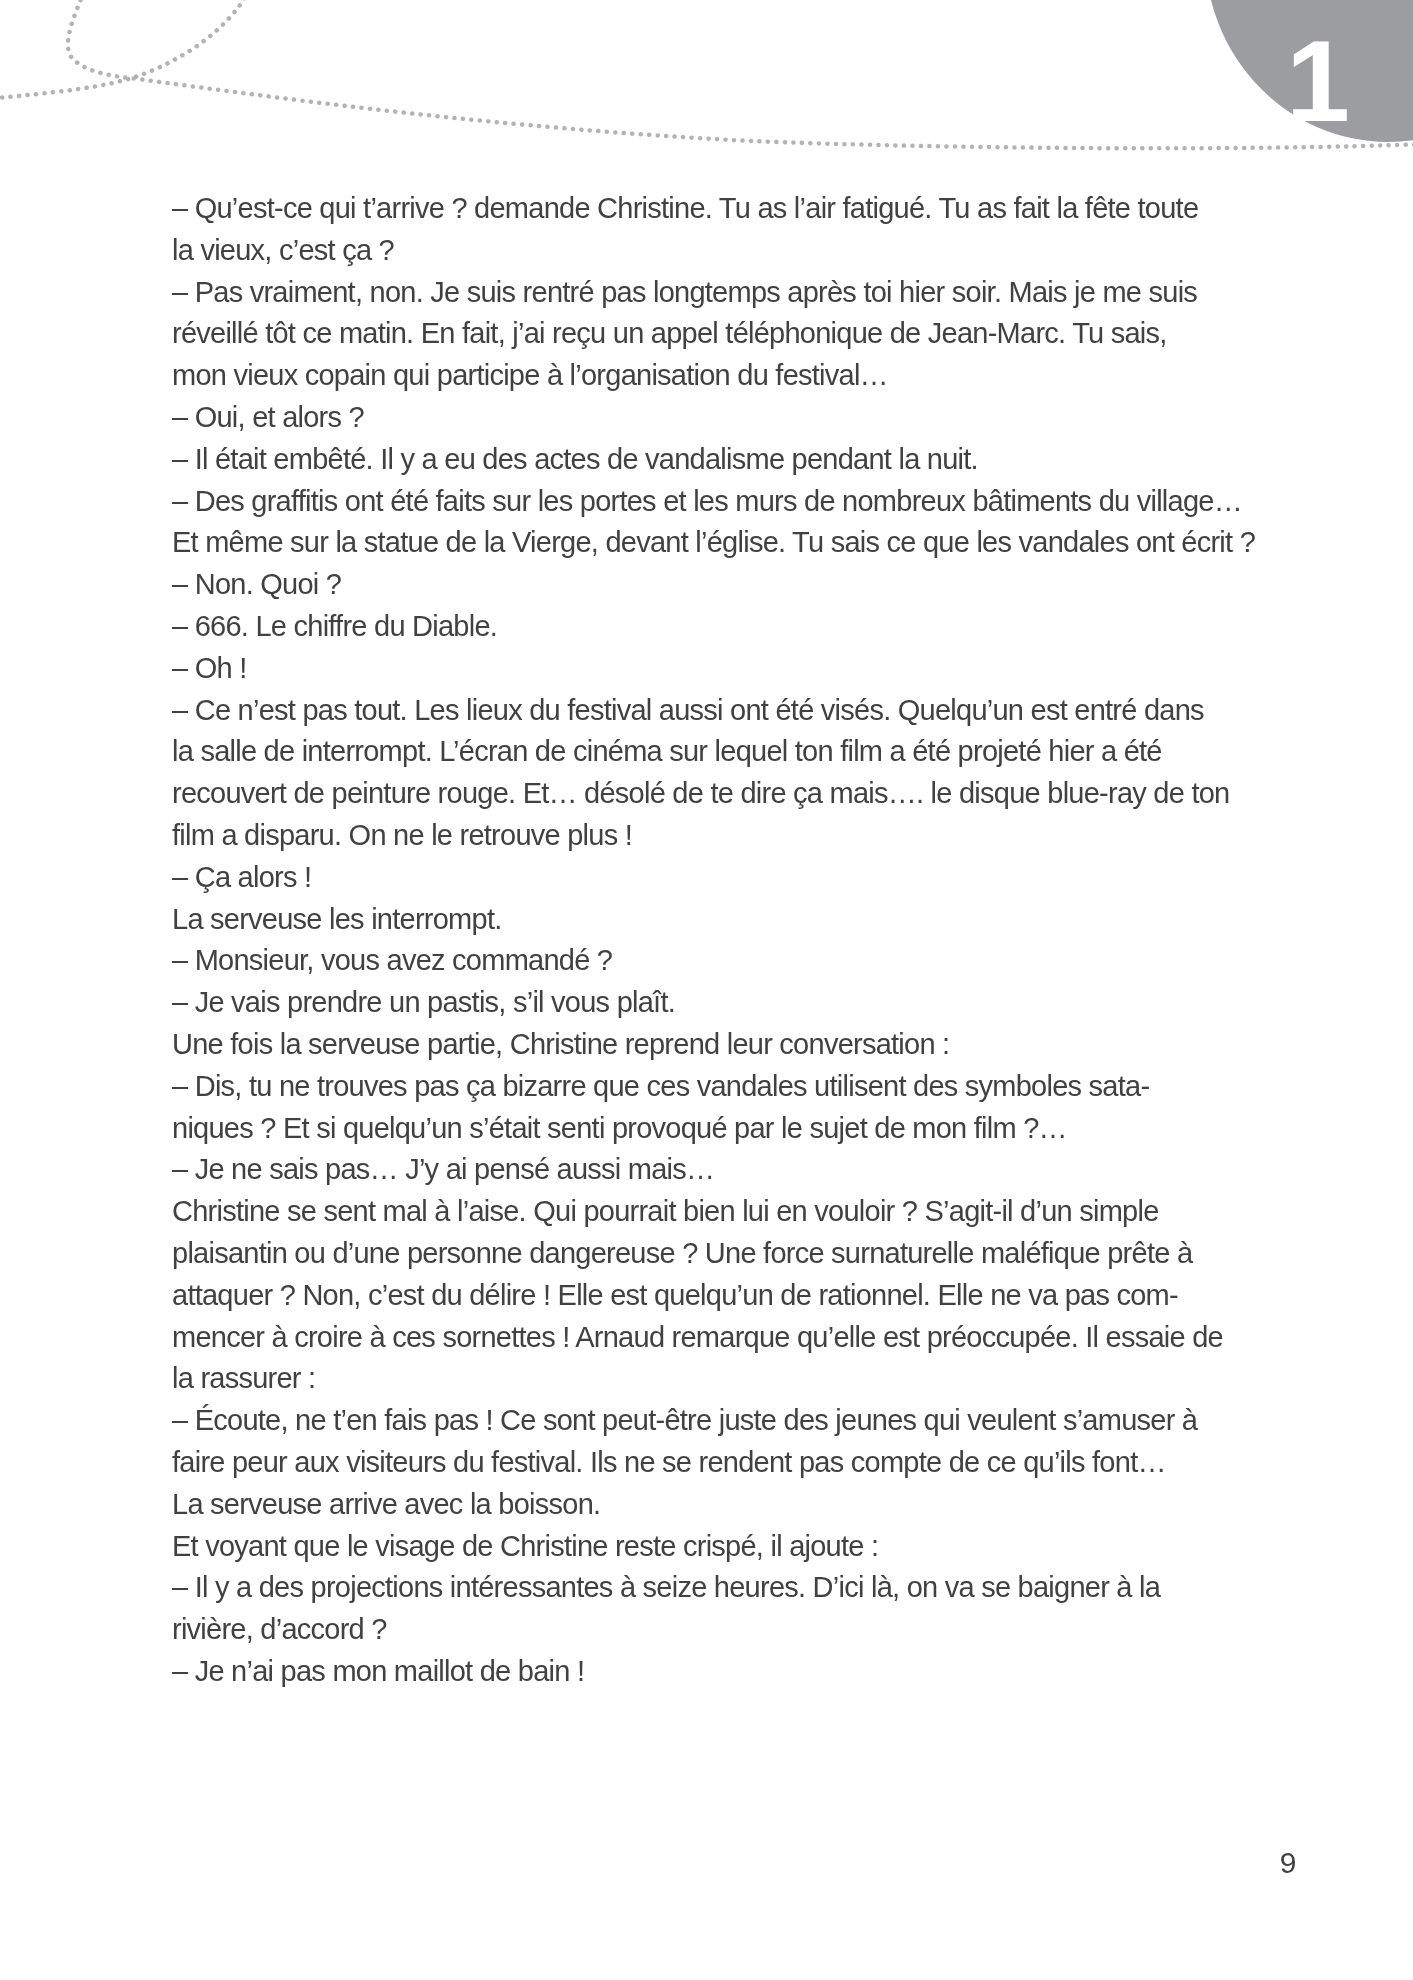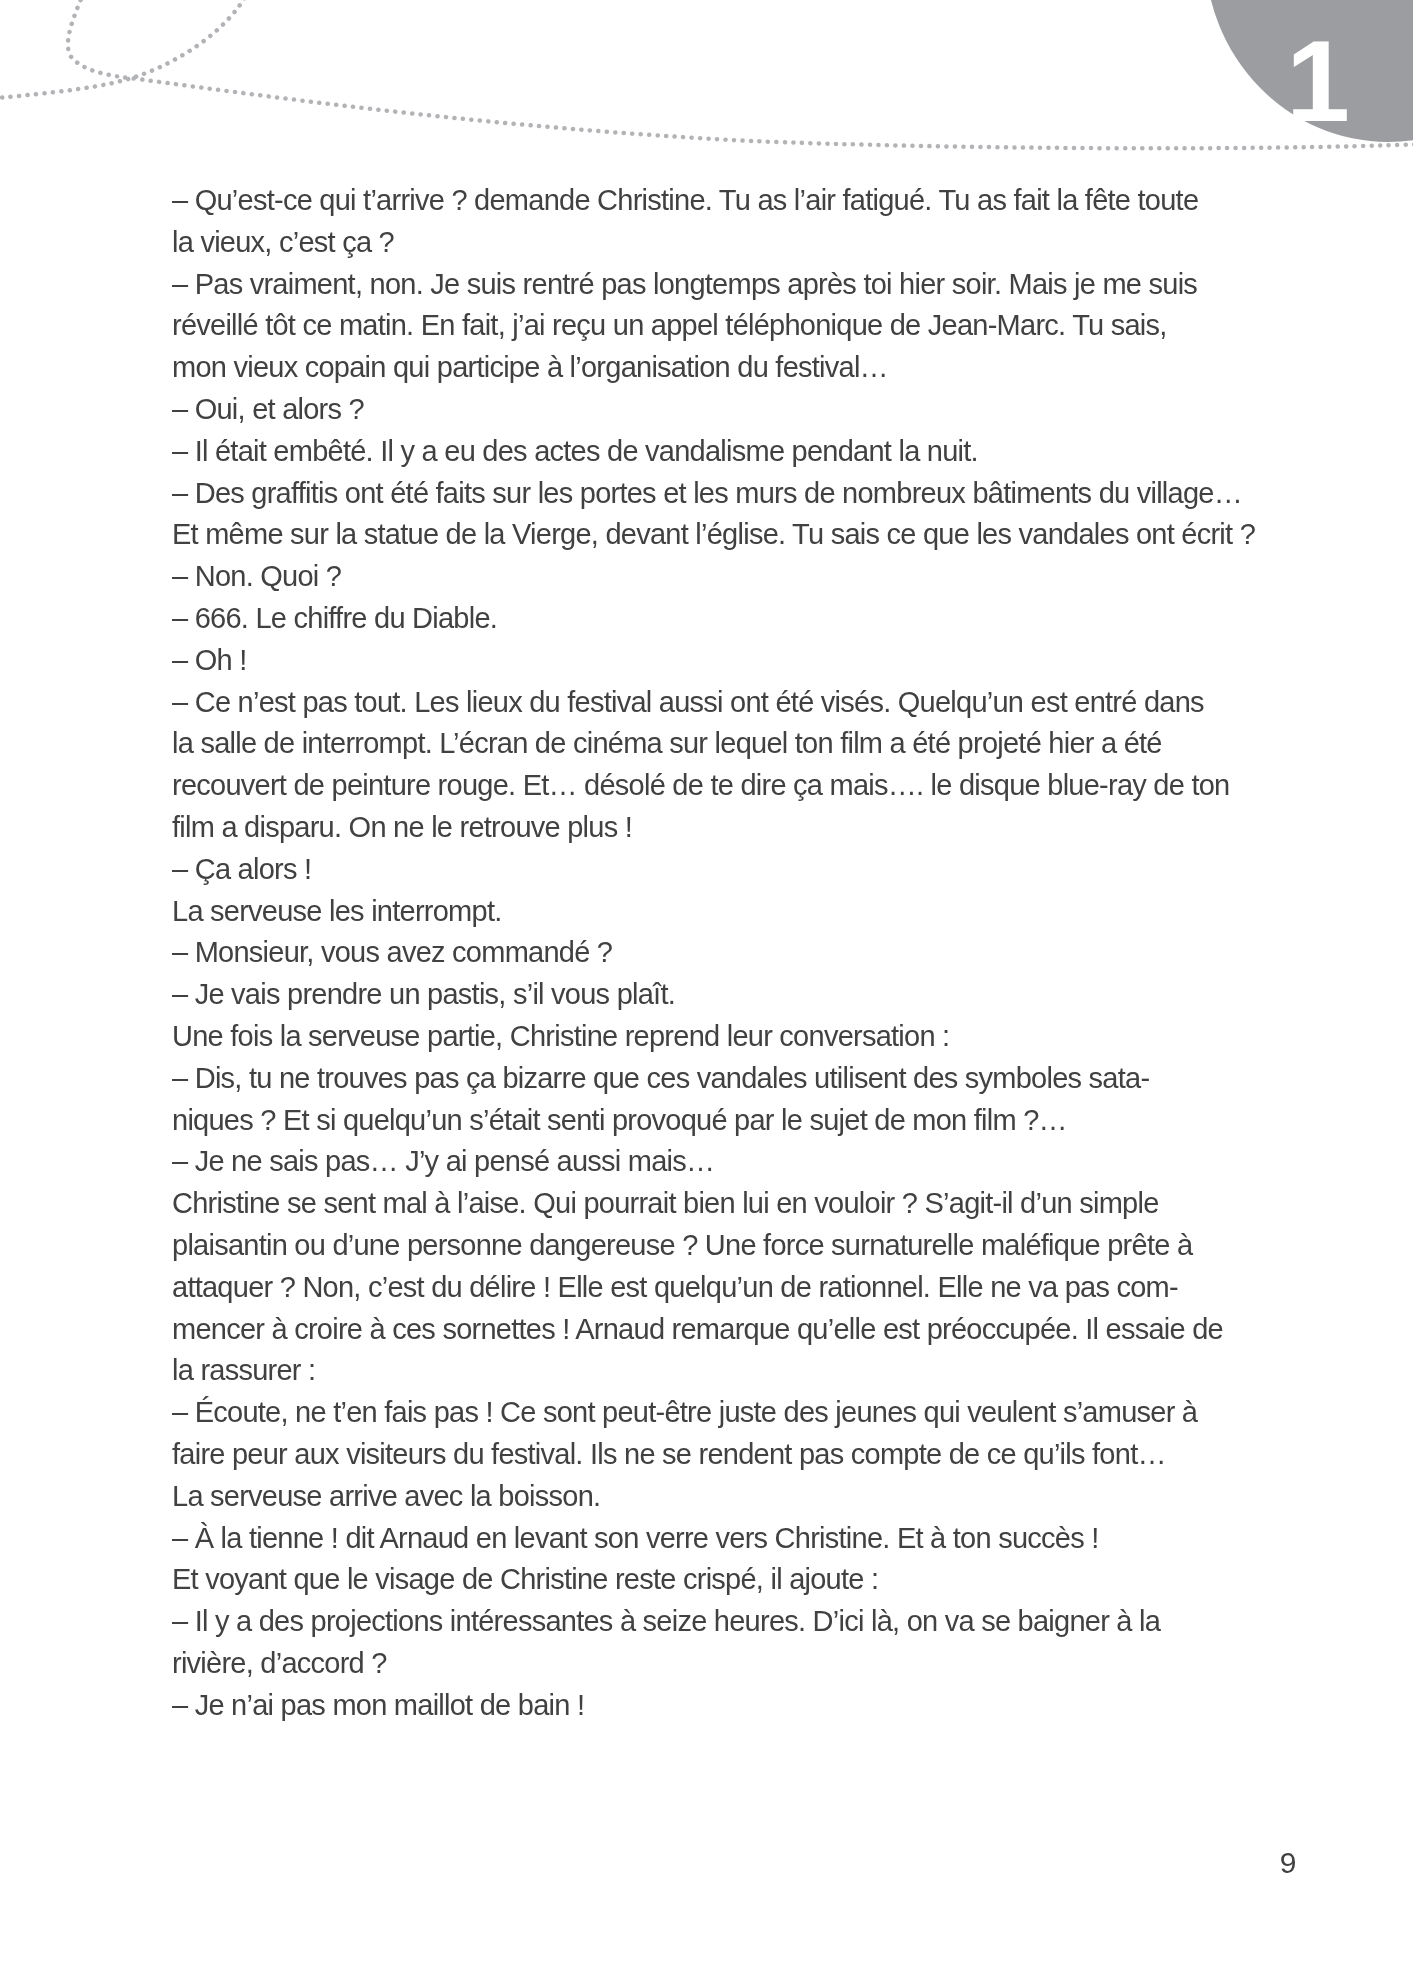--- a/index.html
+++ b/index.html
@@ -36,21 +36,21 @@
     width: 72px;
     text-align: center;
     font-size: 115px;
     font-weight: bold;
     line-height: 1;
     color: #ffffff;
   }
   .text-block {
     position: absolute;
     left: 172px;
-    top: 180px;
+    top: 188px;
     width: 1122px;
     color: #414141;
   }
   .text-line {
     height: 41.8px;
     line-height: 41.8px;
     font-size: 29px;
     letter-spacing: -0.75px;
     white-space: pre;
   }
@@ -103,21 +103,20 @@
       <div class="text-line">niques ? Et si quelqu’un s’était senti provoqué par le sujet de mon film ?…</div>
       <div class="text-line">– Je ne sais pas… J’y ai pensé aussi mais…</div>
       <div class="text-line">Christine se sent mal à l’aise. Qui pourrait bien lui en vouloir ? S’agit-il d’un simple</div>
       <div class="text-line">plaisantin ou d’une personne dangereuse ? Une force surnaturelle maléfique prête à</div>
       <div class="text-line">attaquer ? Non, c’est du délire ! Elle est quelqu’un de rationnel. Elle ne va pas com-</div>
       <div class="text-line">mencer à croire à ces sornettes ! Arnaud remarque qu’elle est préoccupée. Il essaie de</div>
       <div class="text-line">la rassurer :</div>
       <div class="text-line">– Écoute, ne t’en fais pas ! Ce sont peut-être juste des jeunes qui veulent s’amuser à</div>
       <div class="text-line">faire peur aux visiteurs du festival. Ils ne se rendent pas compte de ce qu’ils font…</div>
       <div class="text-line">La serveuse arrive avec la boisson.</div>
-      <div class="text-line">– À la tienne ! dit Arnaud en levant son verre vers Christine. Et à ton succès !</div>
       <div class="text-line">Et voyant que le visage de Christine reste crispé, il ajoute :</div>
       <div class="text-line">– Il y a des projections intéressantes à seize heures. D’ici là, on va se baigner à la</div>
       <div class="text-line">rivière, d’accord ?</div>
       <div class="text-line">– Je n’ai pas mon maillot de bain !</div>
     </main>
 
   <div class="page-number">9</div>
 
 </div>
 

